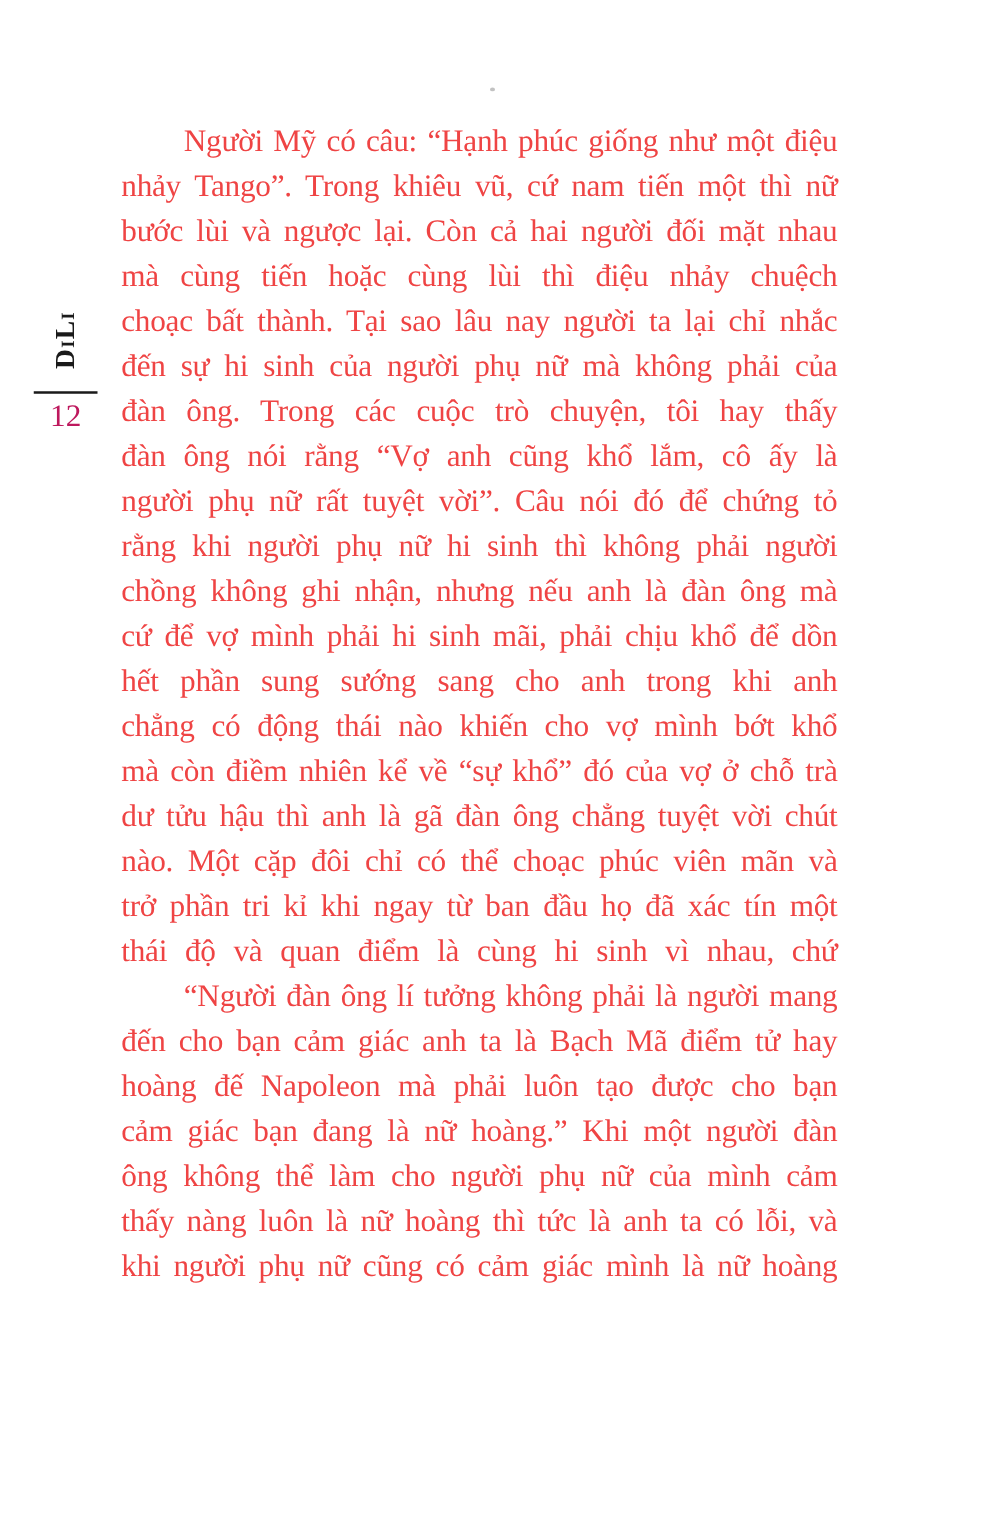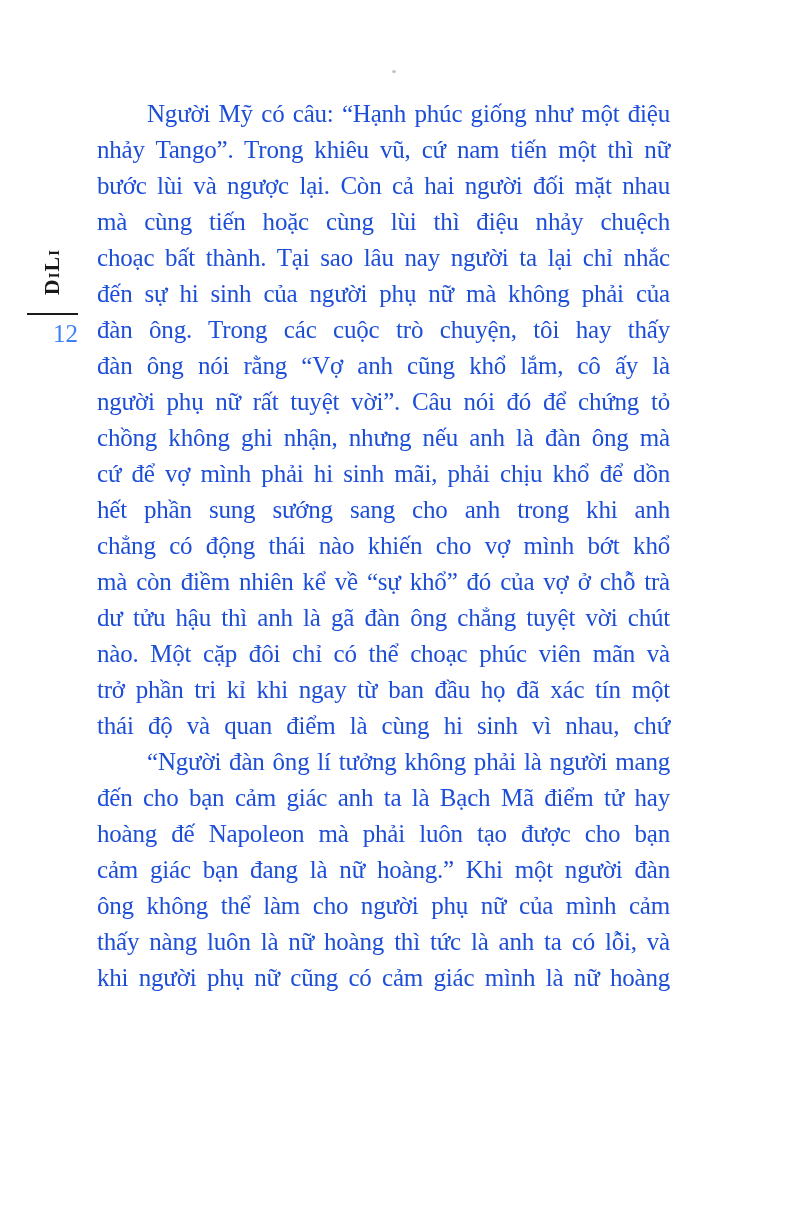--- a/index.html
+++ b/index.html
@@ -38,23 +38,23 @@
     top: 313px;
     width: 51px;
     height: 2px;
     background: #1a1a1a;
   }
   .pagenum {
     position: absolute;
     left: 27px;
     top: 320px;
     width: 51px;
-    text-align: right;
+    text-align: center;
     font-size: 25px;
-    color: #3b82f6;
+    color: #be185d;
   }
 
   
   .artifact {
     position: absolute;
     left: 392px;
     top: 70px;
     width: 4px;
     height: 3px;
     background: #9a9a9a;
@@ -64,21 +64,21 @@
 
   
   .text-block {
     position: absolute;
     left: 97px;
     top: 96px;
     width: 573px;
     font-size: 25px;
     line-height: 36px;
     letter-spacing: -0.2px;
-    color: #1d4ed8;
+    color: #ef4444;
   }
   .line {
     text-align: justify;
     text-align-last: justify;
     white-space: normal;
     height: 36px;
     overflow: visible;
   }
   .line.first { padding-left: 50px; }
   .line.para-end { text-align-last: left; }
@@ -99,20 +99,21 @@
   <div class="text-block">
       <div class="line first">Người Mỹ có câu: “Hạnh phúc giống như một điệu</div>
       <div class="line">nhảy Tango”. Trong khiêu vũ, cứ nam tiến một thì nữ</div>
       <div class="line">bước lùi và ngược lại. Còn cả hai người đối mặt nhau</div>
       <div class="line">mà cùng tiến hoặc cùng lùi thì điệu nhảy chuệch</div>
       <div class="line">choạc bất thành. Tại sao lâu nay người ta lại chỉ nhắc</div>
       <div class="line">đến sự hi sinh của người phụ nữ mà không phải của</div>
       <div class="line">đàn ông. Trong các cuộc trò chuyện, tôi hay thấy</div>
       <div class="line">đàn ông nói rằng “Vợ anh cũng khổ lắm, cô ấy là</div>
       <div class="line">người phụ nữ rất tuyệt vời”. Câu nói đó để chứng tỏ</div>
+      <div class="line">rằng khi người phụ nữ hi sinh thì không phải người</div>
       <div class="line">chồng không ghi nhận, nhưng nếu anh là đàn ông mà</div>
       <div class="line">cứ để vợ mình phải hi sinh mãi, phải chịu khổ để dồn</div>
       <div class="line">hết phần sung sướng sang cho anh trong khi anh</div>
       <div class="line">chẳng có động thái nào khiến cho vợ mình bớt khổ</div>
       <div class="line">mà còn điềm nhiên kể về “sự khổ” đó của vợ ở chỗ trà</div>
       <div class="line">dư tửu hậu thì anh là gã đàn ông chẳng tuyệt vời chút</div>
       <div class="line">nào. Một cặp đôi chỉ có thể choạc phúc viên mãn và</div>
       <div class="line">trở phần tri kỉ khi ngay từ ban đầu họ đã xác tín một</div>
       <div class="line">thái độ và quan điểm là cùng hi sinh vì nhau, chứ</div>
       <div class="line first">“Người đàn ông lí tưởng không phải là người mang</div>

